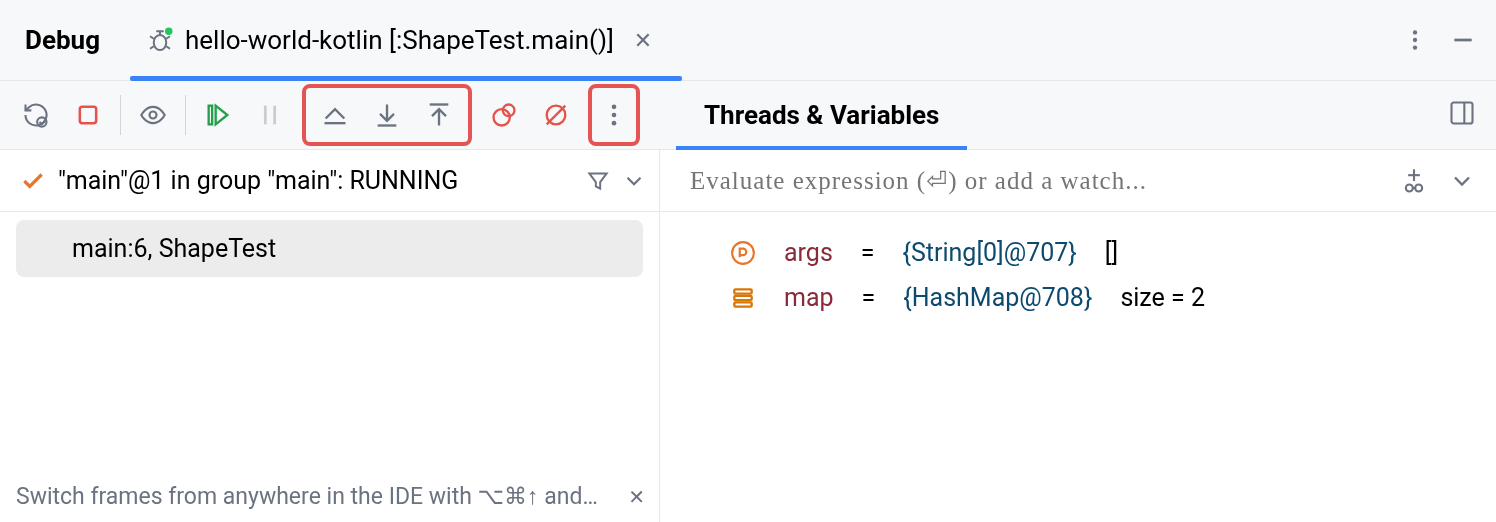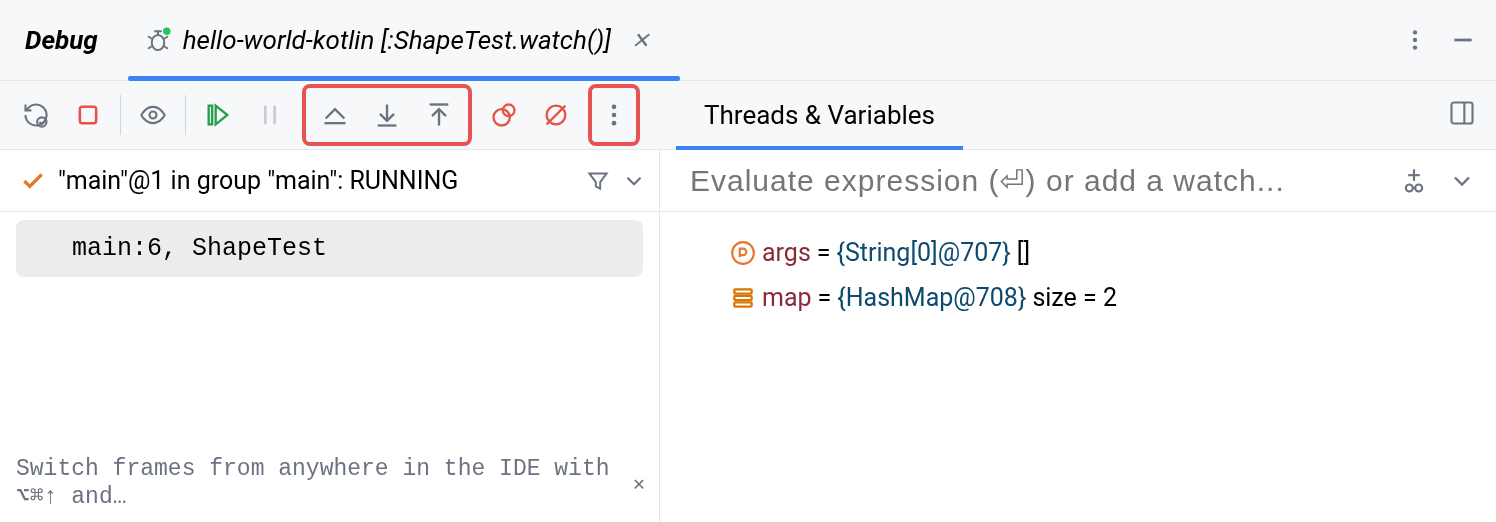--- a/index.html
+++ b/index.html
@@ -12,21 +12,20 @@
   overflow: hidden;
   display: flex;
   flex-direction: column;
 }
 .top-row {
   display: flex;
   align-items: center;
   height: 80px;
   padding: 0 20px 0 25px;
   background: #f7f8fa;
-  font-style: italic;
 }
 .debug-title {
   font-size: 26px;
   font-weight: 700;
   color: #000;
   margin-right: 40px;
 }
 .tab-wrap {
   display: flex;
   align-items: center;
@@ -61,81 +60,79 @@
   padding-left: 10px;
 }
 .tb-left { display: flex; align-items: center; height: 100%; }
 .tb-btn { width: 52px; height: 52px; display: flex; align-items: center; justify-content: center; cursor: pointer; }
 .tb-btn svg { width: 28px; height: 28px; }
 .vdiv { width: 1px; height: 40px; background: #d1d5db; margin: 0 6px; }
 .red-box { border: 4px solid #e55353; border-radius: 8px; display: flex; align-items: center; padding: 0 3px; height: 62px; margin: 0 6px; }
 
 .tabs-right { display: flex; align-items: flex-end; height: 100%; margin-left: 30px; }
 .rtab { padding: 0 28px; font-size: 26px; height: 100%; display: flex; align-items: center; cursor: pointer; position: relative; }
-.rtab.active { font-weight: 400; }
+.rtab.active { font-weight: 700; }
 .rtab.active::after { content:''; position:absolute; bottom:-1px; left:0; right:0; height:4px; background:#3b82f6; }
 
 .layout-ic { margin-left: auto; margin-right: 20px; cursor: pointer; }
 
 .content-row { display: flex; flex: 1; min-height: 0; }
 .left-pane { width: 660px; display: flex; flex-direction: column; border-right: 1px solid #e5e7eb; }
 .thread-hdr { display: flex; align-items: center; height: 62px; padding: 0 12px 0 20px; border-bottom: 1px solid #e5e7eb; }
 .check-ic { color: #e8762c; margin-right: 12px; }
 .thread-text { font-size: 25px; flex: 1; }
 .filter-ic, .chev-ic { width: 26px; height: 26px; color: #6b7280; margin-left: 10px; cursor: pointer; }
 
 .frame-item {
   margin: 8px 16px;
   padding: 14px 24px 14px 56px;
   background: #ececec;
   border-radius: 8px;
   font-size: 25px;
-  font-family: Liberation Mono, monospace;
 }
 .tip-row {
   margin-top: auto;
   display: flex;
   align-items: center;
   padding: 10px 14px 12px 16px;
   color: #6b7280;
   font-size: 23px;
-  font-family: Liberation Mono, monospace;
 }
 .tip-close { margin-left: auto; color: #6b7280; font-size: 20px; cursor: pointer; }
 
 .right-pane { flex: 1; display: flex; flex-direction: column; }
 .eval-row { display: flex; align-items: center; height: 62px; padding: 0 20px 0 30px; border-bottom: 1px solid #e5e7eb; }
 .eval-input {
-  flex: 1; border: none; outline: none; font-size: 30px;
-  color: #6b7280; font-family: Liberation Sans, sans-serif;
+  flex: 1; border: none; outline: none; font-size: 25px;
+  color: #6b7280; font-family: Liberation Serif, serif;
   letter-spacing: 1px; background: transparent;
 }
 .eval-right { display: flex; align-items: center; gap: 20px; color: #6b7280; }
 .eval-right svg { width: 28px; height: 28px; }
 
 .vars { padding: 18px 30px; }
-.var-row { display: flex; align-items: center; padding: 8px 0 8px 40px; font-size: 25px; gap: 6px; }
+.var-row { display: flex; align-items: center; padding: 8px 0 8px 40px; font-size: 25px; gap: 28px; }
 .var-name { color: #8a2b3a; }
 .var-eq { color: #000; }
 .var-val { color: #0c4a6e; }
 .var-extra { color: #000; }
 .pic { width: 26px; height: 26px; flex-shrink: 0; }
 </style>
 </head>
 <body>
 
 <div class="top-row">
   <div class="debug-title">Debug</div>
   <div class="tab-wrap">
     <svg class="bug-ic" viewBox="0 0 24 24" fill="none" stroke="#6b7280" stroke-width="1.6">
       <ellipse cx="12" cy="14" rx="5" ry="6"></ellipse>
         <path d="M7 11l-3-2M17 11l3-2M7 17l-3 2M17 17l3 2M12 8V5M9 5h6"></path>
       <circle cx="19" cy="5" r="3" fill="#22c55e" stroke="none"></circle>
     </svg>
-    <span class="tab-label">hello-world-kotlin [:ShapeTest.watch()]</span>
+    <span class="tab-label">hello-world-kotlin [:ShapeTest.main()]</span>
     <span class="tab-close">✕</span>
   </div>
   <div class="spacer"></div>
   <div class="top-right">
     <svg viewBox="0 0 24 24" fill="#6b7280">
         <circle cx="12" cy="5" r="2"></circle>
         <circle cx="12" cy="12" r="2"></circle>
         <circle cx="12" cy="19" r="2"></circle>
       </svg>
     <svg viewBox="0 0 24 24" stroke="#6b7280" stroke-width="2.5">

